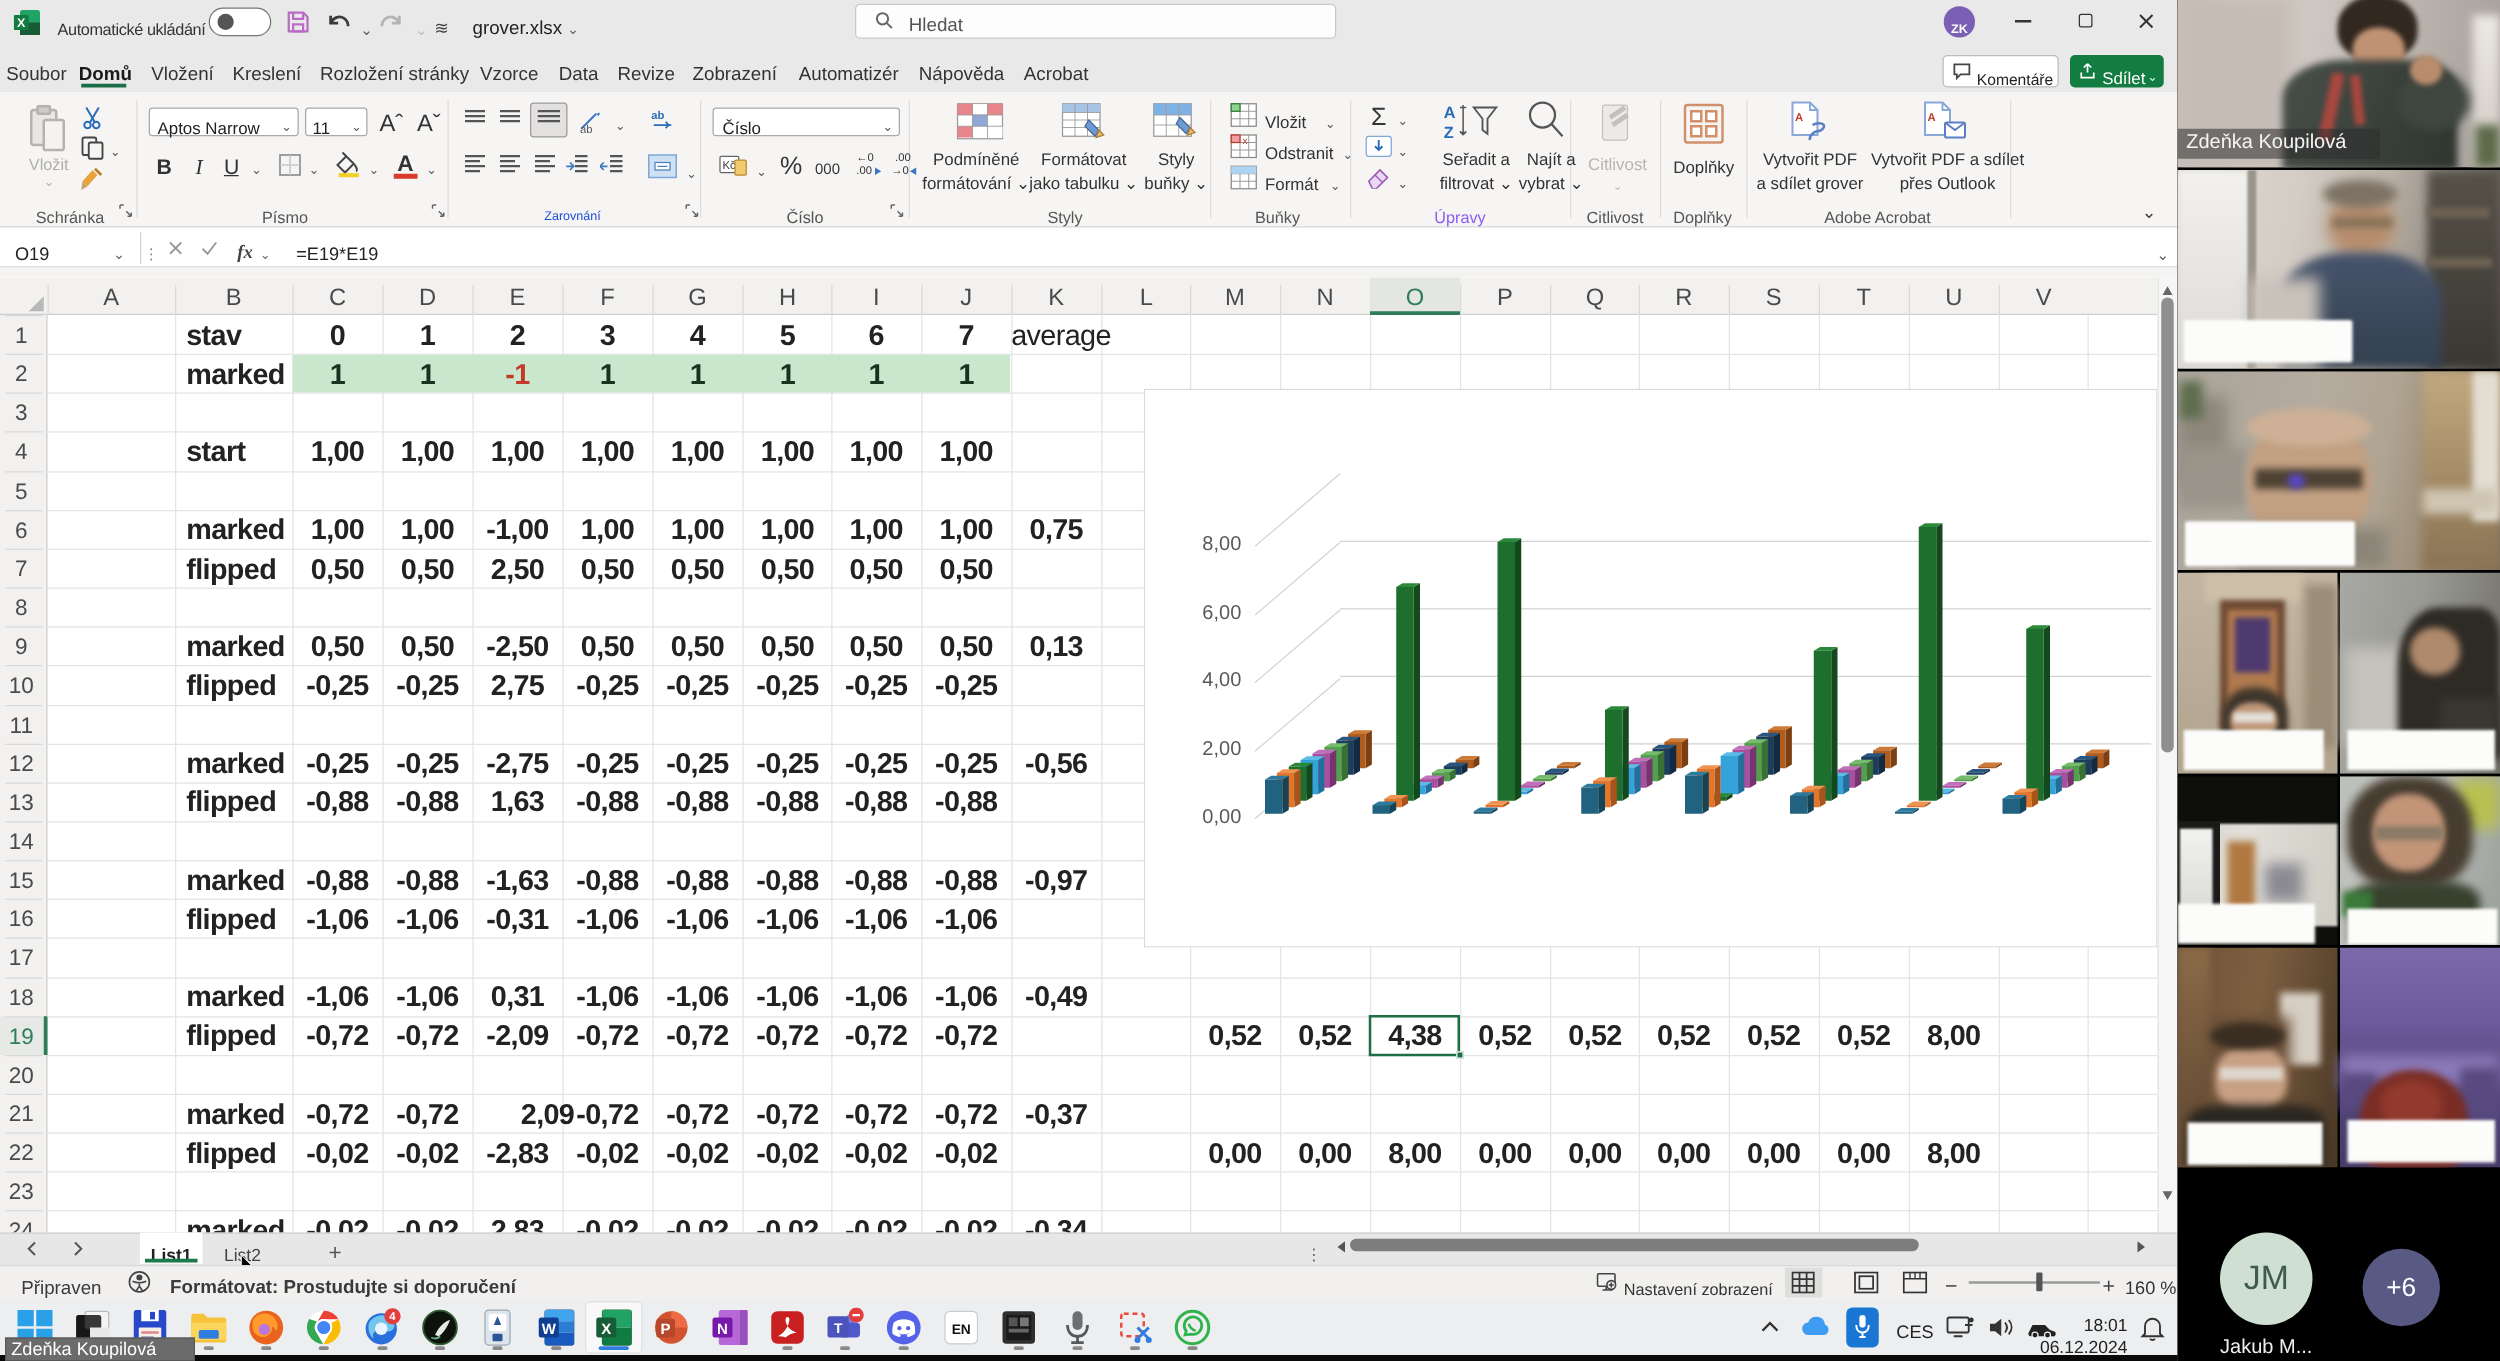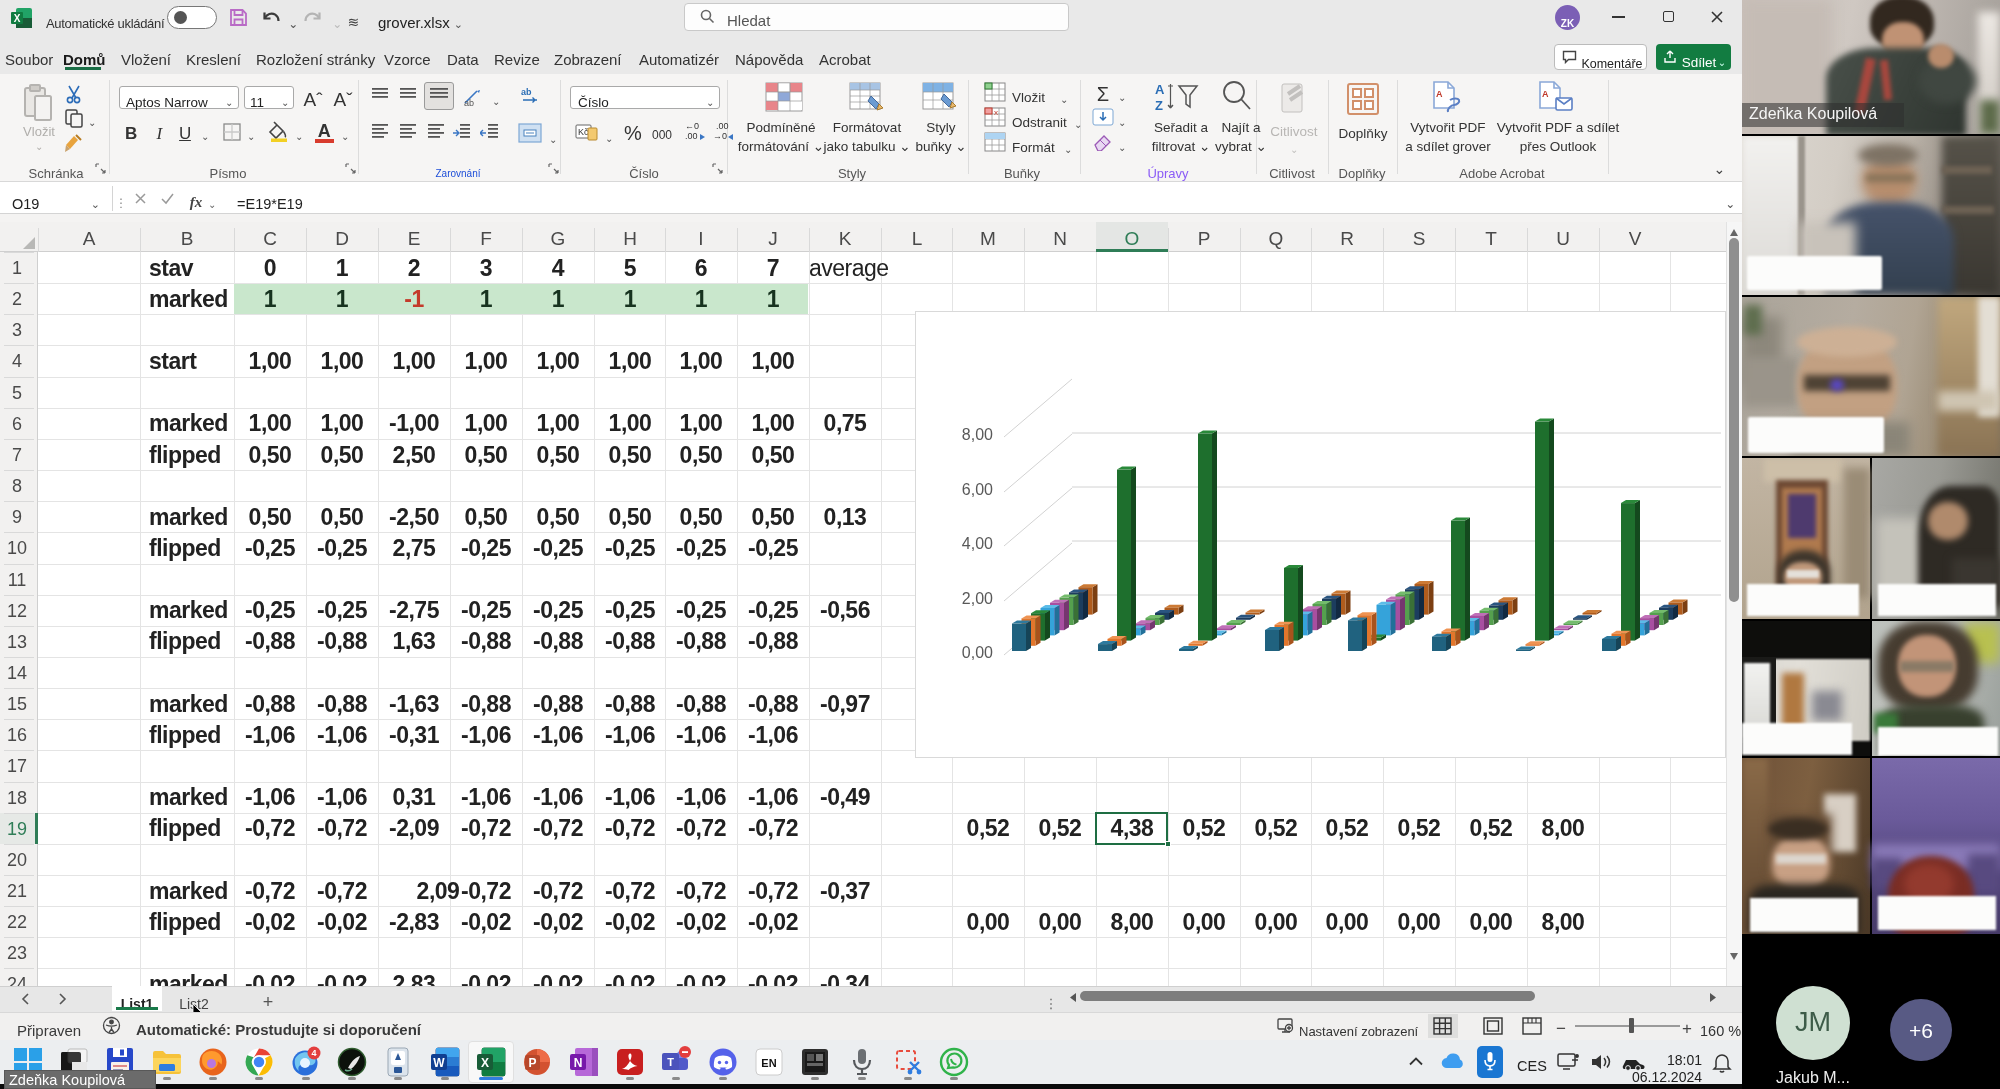--- a/index.html
+++ b/index.html
@@ -927,21 +927,21 @@
 <svg class="abs" style="left:192px;top:1003px" width="13" height="19" viewBox="0 0 13 19">
       <path d="M1 1v14l3.5-3 2 5.5 2.5-1-2-5.5H11z" fill="#000" stroke="#fff" stroke-width="0.8"></path>
     </svg>
 <div class="abs" style="left:0;top:1012px;width:1742px;height:28px;background:#f1f0ef;border-top:1px solid #d8d8d8;"></div>
 <div class="ct" style="left:17px;top:1017px;width:90px;font-size:15px;color:#3a3a3a;text-align:left;letter-spacing:0;">Připraven</div>
 <svg class="abs" style="left:102px;top:1016px" width="19" height="19" viewBox="0 0 19 19" fill="none" stroke="#444" stroke-width="1.3">
       <circle cx="9.5" cy="9.5" r="8"></circle>
       <circle cx="9.5" cy="6" r="1.8" fill="#444"></circle>
       <path d="M4 9c3.5 1.5 7.5 1.5 11 0M9.5 11v3M9.5 13l-2.5 3.5M9.5 13l2.5 3.5"></path>
     </svg>
-<div class="ct" style="left:136px;top:1016px;width:460px;font-size:15px;font-weight:700;color:#3a3a3a;text-align:left;letter-spacing:0;">Automatické: Prostudujte si doporučení</div>
+<div class="ct" style="left:136px;top:1016px;width:460px;font-size:15px;font-weight:700;color:#3a3a3a;text-align:left;letter-spacing:0;">Formátovat: Prostudujte si doporučení</div>
 <svg class="abs" style="left:1277px;top:1018px" width="20" height="16" viewBox="0 0 20 16" fill="none" stroke="#444" stroke-width="1.3">
       <rect x="1" y="1" width="14" height="10" rx="1"></rect>
       <path d="M5 14h8M8 11v3"></path>
       <circle cx="12" cy="10" r="3.5" fill="#f1f0ef"></circle>
       <path d="M12 8v4M10 10h4"></path>
     </svg>
 <div class="ct" style="left:1299px;top:1018px;width:115px;font-size:13px;color:#333;text-align:left;letter-spacing:0;">Nastavení zobrazení</div>
 <div class="abs" style="left:1428px;top:1014px;width:30px;height:24px;background:#dededd;"></div>
 <svg class="abs" style="left:1433px;top:1017px" width="19" height="18" viewBox="0 0 19 18" fill="none" stroke="#333" stroke-width="1.4">
       <rect x="1" y="1" width="17" height="16"></rect>

